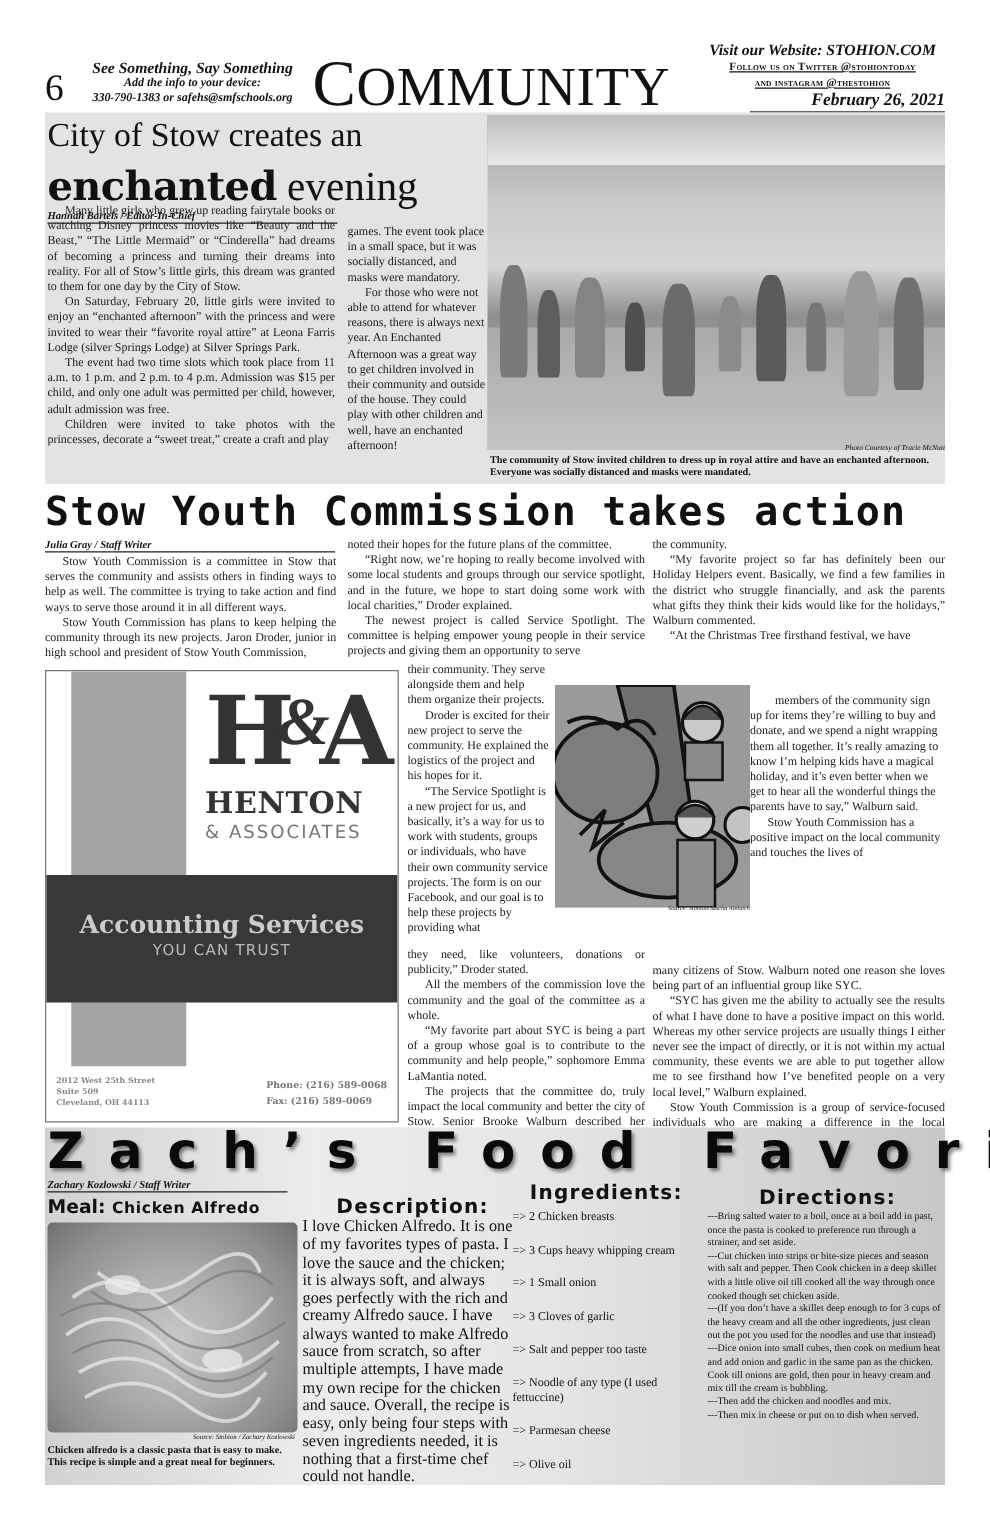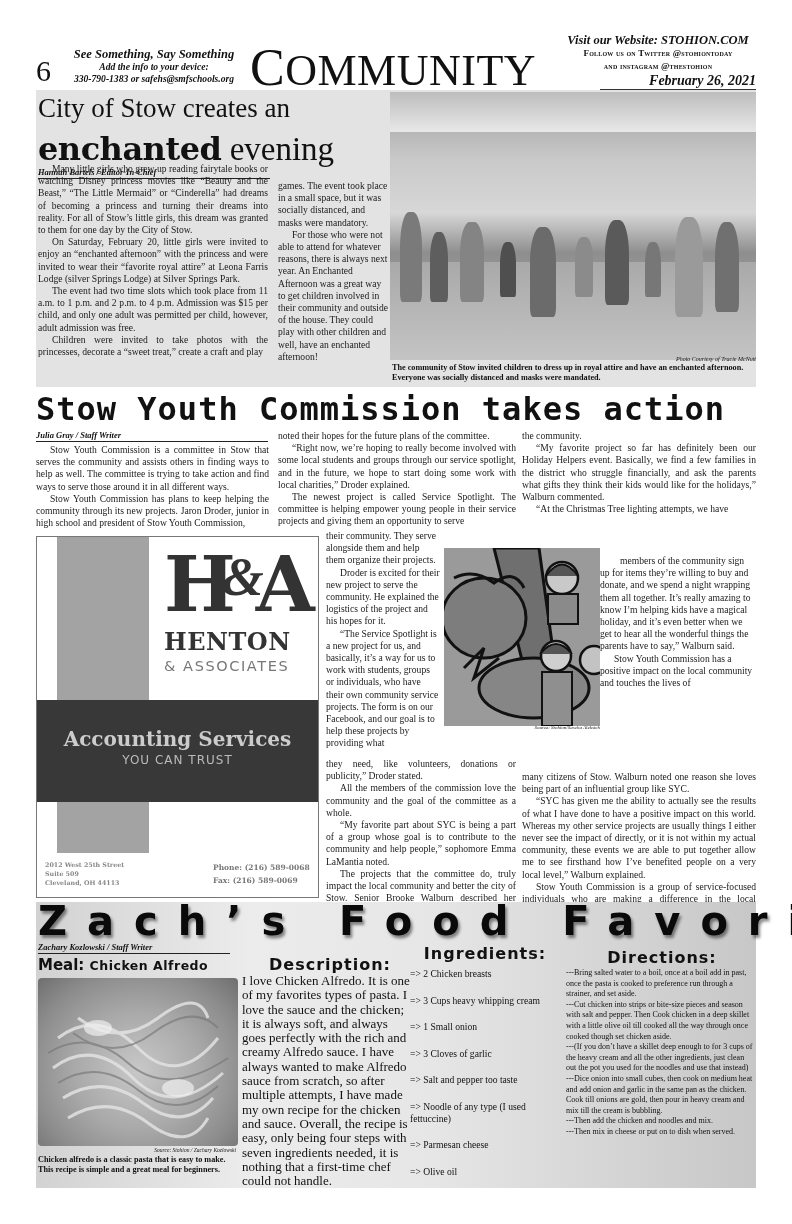--- a/index.html
+++ b/index.html
@@ -12,21 +12,21 @@
   
   #page-num { left: 36px; top: 56px; font-size: 30px; line-height: 30px; font-family: "Liberation Serif", serif; }
   #tip-block { left: 60px; top: 47px; width: 188px; text-align: center; font-family: "Liberation Serif", serif; font-style: italic; font-weight: bold; }
   #tip-block .t1 { font-size: 12.5px; line-height: 14px; }
   #tip-block .t2 { font-size: 9.6px; line-height: 12px; }
   #tip-block .t3 { font-size: 9.6px; line-height: 12px; }
   #section-title { left: 250px; top: 45px; font-family: "Liberation Serif", serif; font-size: 44px; line-height: 46px; letter-spacing: 0.5px; }
   #section-title .big { font-size: 52px; }
   #site-block { left: 560px; top: 33px; width: 196px; text-align: center; }
   #site-block .w1 { font-family: "Liberation Serif", serif; font-style: italic; font-weight: bold; font-size: 12.5px; line-height: 14px; }
-  #site-block .w2 { font-family: "Liberation Serif", serif; font-weight: bold; font-size: 9px; line-height: 13px; font-variant: small-caps; letter-spacing: 0.2px; }
+  #site-block .w2 { font-family: "Liberation Serif", serif; font-weight: bold; font-size: 9px; line-height: 13px; font-variant: small-caps; letter-spacing: 0.2px; text-decoration: underline; }
   #date { left: 600px; top: 73px; width: 156px; text-align: right; font-style: italic; font-weight: bold; font-size: 14px; line-height: 16px; border-bottom: 1px solid #333; }
 
   
   #a1-box { left: 36px; top: 90px; width: 720px; height: 297px; background: #e3e3e3; }
   #a1-headline1 { left: 38px; top: 90px; font-size: 27px; line-height: 36px; font-family: "Liberation Serif", serif; }
   #a1-headline2 { left: 38px; top: 130px; font-size: 33px; line-height: 38px; font-family: "Liberation Serif", serif; }
   #a1-headline2 b { font-family: "DejaVu Serif", serif; font-weight: 900; font-size: 32px; letter-spacing: -0.5px; }
   #a1-byline { left: 38px; top: 167px; width: 232px; font-style: italic; font-weight: bold; font-size: 8.5px; line-height: 10px; border-bottom: 1px solid #222; padding-bottom: 1px; font-family: "Liberation Serif", serif; }
   #a1-col1 { left: 38px; top: 163px; width: 230px; }
   #a1-col2 { left: 278px; top: 180px; width: 111px; text-align: left; }
@@ -149,21 +149,21 @@
 </div>
 <div id="a2-col2-bot2" class="abs body-text">
   <p>they need, like volunteers, donations or publicity,” Droder stated.</p>
   <p class="para">All the members of the commission love the community and the goal of the committee as a whole.</p>
   <p class="para">“My favorite part about SYC is being a part of a group whose goal is to contribute to the community and help people,” sophomore Emma LaMantia noted.</p>
   <p class="para">The projects that the committee do, truly impact the local community and better the city of Stow. Senior Brooke Walburn described her favorite project SYC has done for</p>
 </div>
 <div id="a2-col3-top" class="abs body-text">
   <p>the community.</p>
   <p class="para">“My favorite project so far has definitely been our Holiday Helpers event. Basically, we find a few families in the district who struggle financially, and ask the parents what gifts they think their kids would like for the holidays,” Walburn commented.</p>
-  <p class="para">“At the Christmas Tree lighting attempts, we have</p>
+  <p class="para">“At the Christmas Tree firsthand festival, we have</p>
 </div>
 <div id="a2-col3-mid" class="abs body-text" style="text-align:left;">
   <p style="text-indent:20px;">members of the community sign up for items they’re willing to buy and donate, and we spend a night wrapping them all together. It’s really amazing to know I’m helping kids have a magical holiday, and it’s even better when we get to hear all the wonderful things the parents have to say,” Walburn said.</p>
   <p class="para">Stow Youth Commission has a positive impact on the local community and touches the lives of</p>
 </div>
 <div id="a2-col3-bot" class="abs body-text">
   <p>many citizens of Stow. Walburn noted one reason she loves being part of an influential group like SYC.</p>
   <p class="para">“SYC has given me the ability to actually see the results of what I have done to have a positive impact on this world. Whereas my other service projects are usually things I either never see the impact of directly, or it is not within my actual community, these events we are able to put together allow me to see firsthand how I’ve benefited people on a very local level,” Walburn explained.</p>
   <p class="para">Stow Youth Commission is a group of service-focused individuals who are making a difference in the local community and keep helping the people around them.</p>
 </div>

